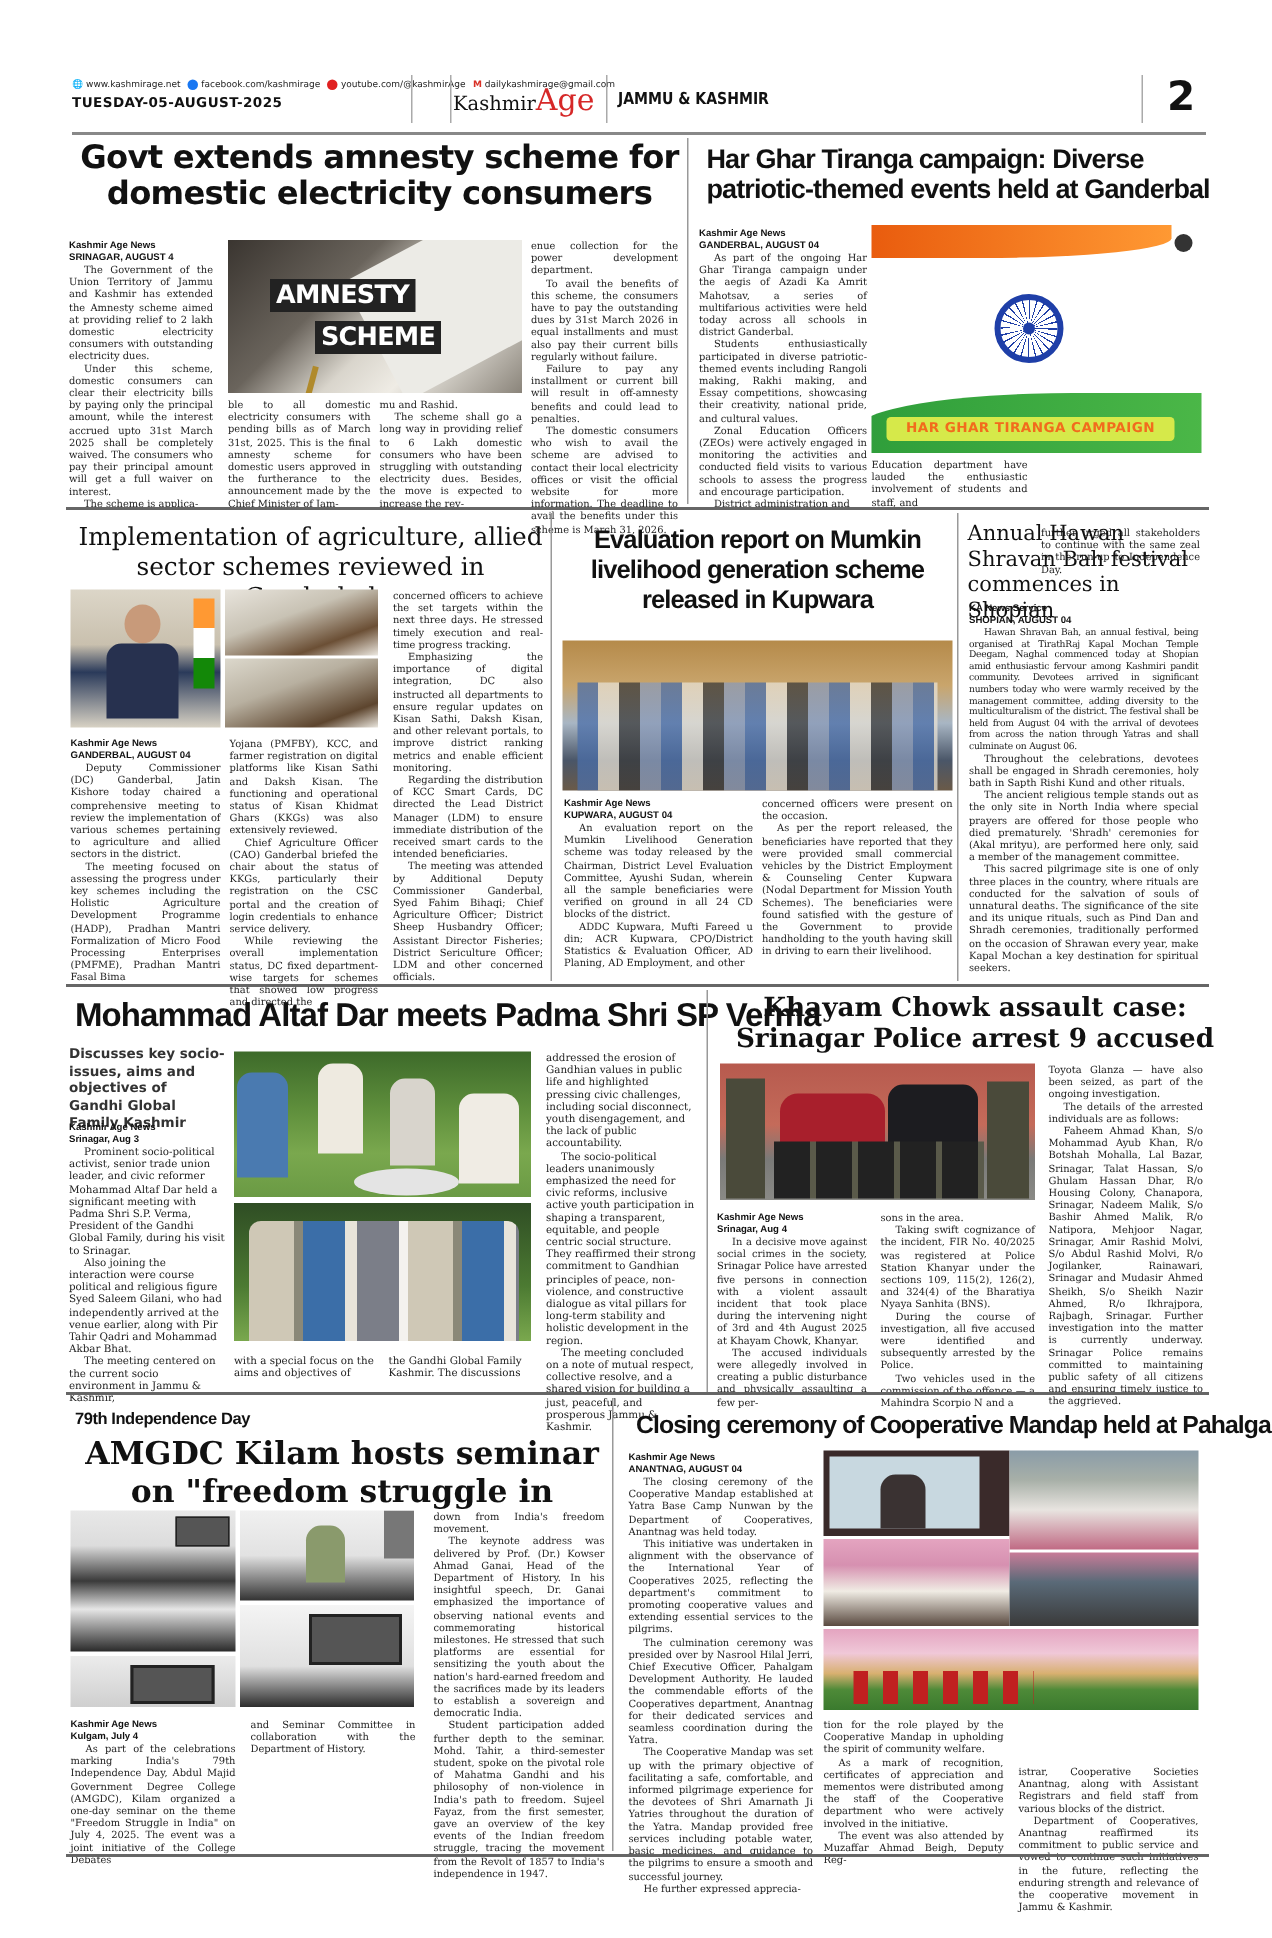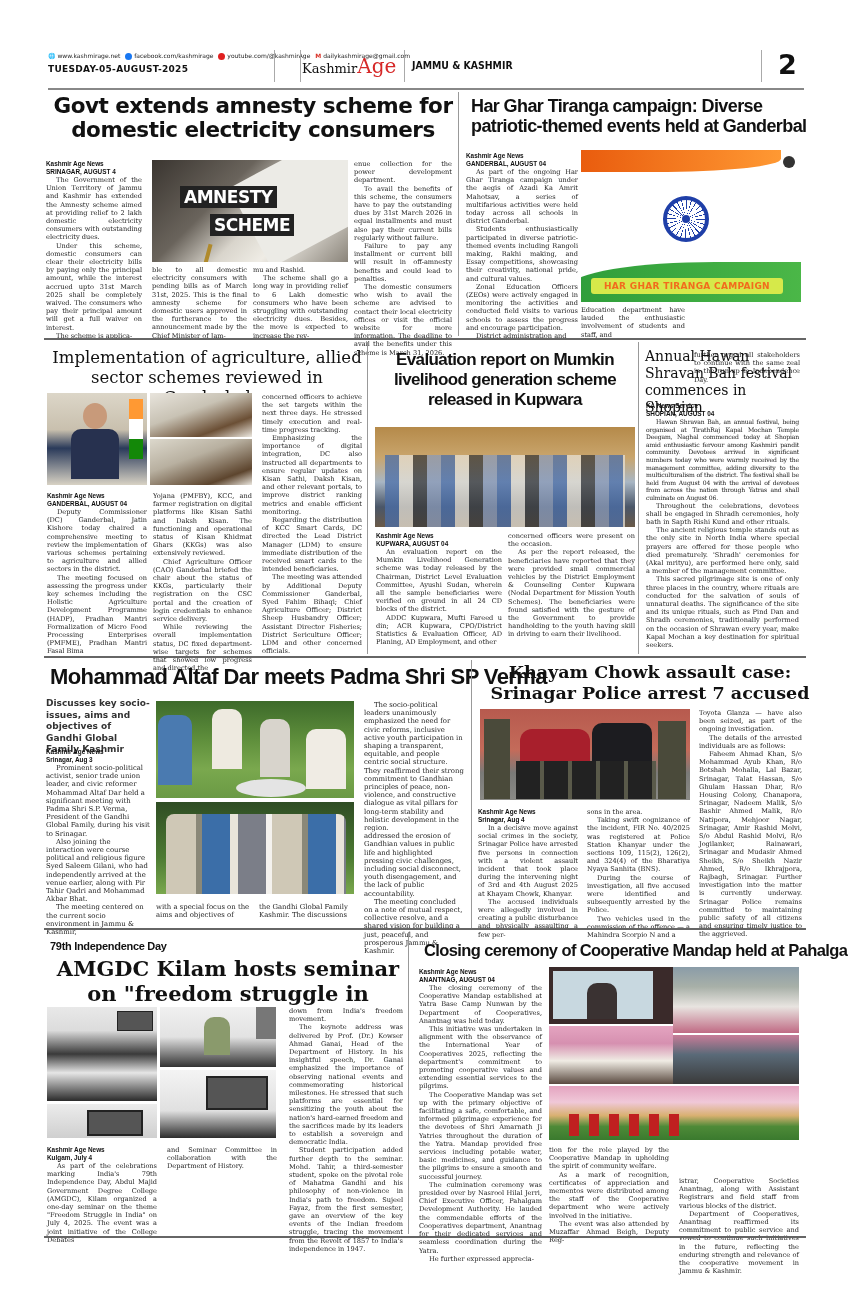--- a/index.html
+++ b/index.html
@@ -183,27 +183,27 @@
 <div class="photo" style="left:156px;top:802px;width:198px;height:92px;background:linear-gradient(180deg,#2f4d24 0%,#4c7a32 60%,#7aa84e 100%);">
   <div class="abs" style="left:10px;top:12px;width:180px;height:80px;background:repeating-linear-gradient(90deg,#cfc8b6 0 30px,#8a8878 30px 36px,#3b6ea8 36px 64px,#e8e4da 64px 72px,#7b7e88 72px 100px,#f4f2ee 100px 106px);border-radius:8px 8px 0 0"></div>
 </div>
 <div class="abs body-text" style="left:156px;top:903px;width:95px;font-size:6.9px;line-height:8.2px;text-align:left">
   <p style="text-indent:0">with a special focus on the aims and objectives of</p>
 </div>
 <div class="abs body-text" style="left:259px;top:903px;width:95px;font-size:6.9px;line-height:8.2px;text-align:left">
   <p style="text-indent:0">the Gandhi Global Family Kashmir. The discussions</p>
 </div>
 <div class="abs body-text" style="left:364px;top:701px;width:100px;font-size:6.9px;line-height:8.2px;text-align:left">
+  <p style="text-indent:0">addressed the erosion of Gandhian values in public life and highlighted pressing civic challenges, including social disconnect, youth disengagement, and the lack of public accountability.</p>
   <p>The socio-political leaders unanimously emphasized the need for civic reforms, inclusive active youth participation in shaping a transparent, equitable, and people centric social structure. They reaffirmed their strong commitment to Gandhian principles of peace, non-violence, and constructive dialogue as vital pillars for long-term stability and holistic development in the region.</p>
-  <p style="text-indent:0">addressed the erosion of Gandhian values in public life and highlighted pressing civic challenges, including social disconnect, youth disengagement, and the lack of public accountability.</p>
   <p>The meeting concluded on a note of mutual respect, collective resolve, and a shared vision for building a just, peaceful, and prosperous Jammu &amp; Kashmir.</p>
 </div>
 <div class="rule-v" style="left:471px;top:660px;height:268px"></div>
 
-<div class="abs hl-serif" style="left:480px;top:662px;width:340px;font-size:17.5px;line-height:21px;font-weight:bold;text-align:center">Khayam Chowk assault case: Srinagar Police arrest 7 accused</div>
+<div class="abs hl-serif" style="left:480px;top:662px;width:340px;font-size:17.5px;line-height:21px;font-weight:bold;text-align:center">Khayam Chowk assault case: Srinagar Police arrest 9 accused</div>
 <div class="photo" style="left:480px;top:709px;width:210px;height:91px;background:linear-gradient(180deg,#b75a4e 0%,#c46b5a 45%,#7a7a78 70%,#8a8a86 100%);">
   <div class="abs" style="left:40px;top:20px;width:70px;height:40px;background:#a81f2c;border-radius:12px 12px 4px 4px"></div>
   <div class="abs" style="left:112px;top:14px;width:60px;height:46px;background:#1c1c20;border-radius:10px 10px 4px 4px"></div>
   <div class="abs" style="left:36px;top:52px;width:140px;height:38px;background:repeating-linear-gradient(90deg,#222 0 24px,#5a5a4a 24px 28px)"></div>
   <div class="abs" style="left:4px;top:10px;width:26px;height:80px;background:#4a4a3a"></div>
   <div class="abs" style="left:178px;top:12px;width:28px;height:78px;background:#4a4a3a"></div>
 </div>
 <div class="abs" style="left:478px;top:808px;width:100px">
   <div class="byline">Kashmir Age News</div>
   <div class="byline">Srinagar, Aug 4</div>
@@ -258,22 +258,22 @@
 <div class="rule-v" style="left:408px;top:932px;height:302px"></div>
 
 <div class="abs hl-cond" style="left:424px;top:940px;width:380px;font-size:16.5px;line-height:20px;white-space:nowrap">Closing ceremony of Cooperative Mandap held at Pahalgam</div>
 <div class="abs" style="left:419px;top:968px;width:122px">
   <div class="byline">Kashmir Age News</div>
   <div class="byline">ANANTNAG, AUGUST 04</div>
 </div>
 <div class="abs body-text" style="left:419px;top:984px;width:123px;">
   <p>The closing ceremony of the Cooperative Mandap established at Yatra Base Camp Nunwan by the Department of Cooperatives, Anantnag was held today.</p>
   <p>This initiative was undertaken in alignment with the observance of the International Year of Cooperatives 2025, reflecting the department's commitment to promoting cooperative values and extending essential services to the pilgrims.</p>
+  <p>The culmination ceremony was presided over by Nasrool Hilal Jerri, Chief Executive Officer, Pahalgam Development Authority. He lauded the commendable efforts of the Cooperatives department, Anantnag for their dedicated services and seamless coordination during the Yatra.</p>
   <p>The Cooperative Mandap was set up with the primary objective of facilitating a safe, comfortable, and informed pilgrimage experience for the devotees of Shri Amarnath Ji Yatries throughout the duration of the Yatra. Mandap provided free services including potable water, basic medicines, and guidance to the pilgrims to ensure a smooth and successful journey.</p>
-  <p>The culmination ceremony was presided over by Nasrool Hilal Jerri, Chief Executive Officer, Pahalgam Development Authority. He lauded the commendable efforts of the Cooperatives department, Anantnag for their dedicated services and seamless coordination during the Yatra.</p>
   <p>He further expressed apprecia-</p>
 </div>
 <div class="photo" style="left:549px;top:967px;width:124px;height:57px;background:#3a2a2a;">
   <div class="abs" style="left:4px;top:4px;width:100px;height:48px;background:#c8d8e0"></div>
   <div class="abs" style="left:38px;top:16px;width:30px;height:36px;background:#3a3232;border-radius:10px 10px 0 0"></div>
 </div>
 <div class="photo" style="left:673px;top:967px;width:126px;height:66px;background:linear-gradient(180deg,#8a9ca8 0%,#a8b0a8 30%,#e8e4e0 60%,#c06a84 100%);"></div>
 <div class="photo" style="left:549px;top:1026px;width:124px;height:58px;background:linear-gradient(180deg,#e4a4c0 0%,#d690b0 30%,#f0ece4 60%,#5a4a40 100%);"></div>
 <div class="photo" style="left:673px;top:1035px;width:126px;height:49px;background:linear-gradient(180deg,#c87c98 0%,#5a6a78 40%,#3a3a3a 100%);"></div>
 <div class="photo" style="left:549px;top:1086px;width:250px;height:54px;background:linear-gradient(180deg,#e4a4c0 0%,#f0c8d8 30%,#d8b070 55%,#4e8a38 75%,#3a7a2e 100%);">

